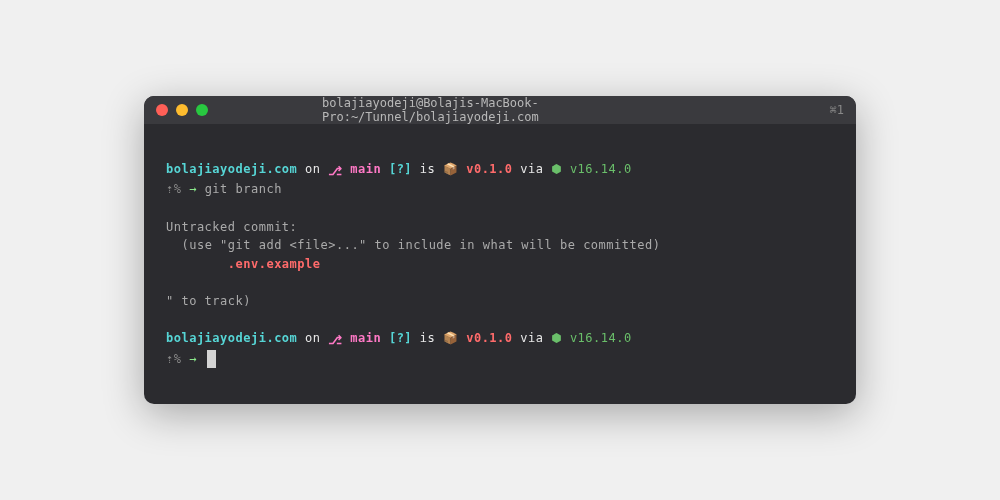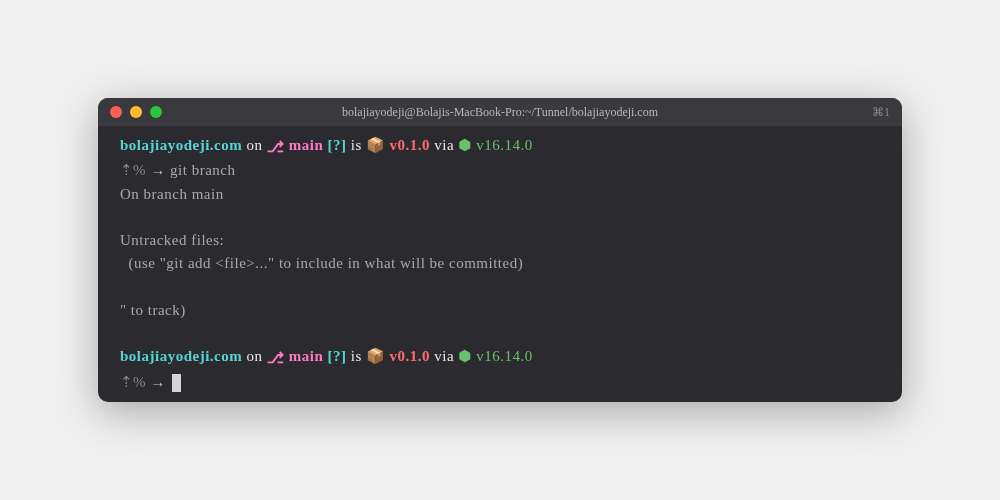--- a/index.html
+++ b/index.html
@@ -10,26 +10,25 @@
     body {
       background: #f0f0f0;
       display: flex;
       align-items: center;
       justify-content: center;
       width: 1000px;
       height: 500px;
       font-family: 'SF Mono', 'Menlo', 'Monaco', 'Consolas', monospace;
     }
     .terminal-window {
-      width: 804px;
+      width: 712px;
       background: #2b2b2f;
       border-radius: 10px;
       overflow: hidden;
       box-shadow: 0 10px 40px rgba(0,0,0,0.3);
-      font-family: Liberation Serif, serif;
     }
     .titlebar {
       background: #3a3a3e;
       height: 28px;
       display: flex;
       align-items: center;
       padding: 0 12px;
       position: relative;
     }
     .traffic-lights {
@@ -51,22 +50,22 @@
       color: #b8b8b8;
       font-size: 12px;
       font-weight: 500;
     }
     .window-shortcut {
       margin-left: auto;
       color: #888;
       font-size: 12px;
     }
     .terminal-body {
-      padding: 8px 22px;
-      font-size: 15px;
+      padding: 36px 22px;
+      font-size: 12px;
       line-height: 1.55;
       letter-spacing: 0.5px;
       color: #d4d4d4;
     }
     .line {
       white-space: pre-wrap;
       word-break: break-all;
     }
     .blank-line {
       height: 1.55em;
@@ -112,24 +111,24 @@
     <div class="window-title">bolajiayodeji@Bolajis-MacBook-Pro:~/Tunnel/bolajiayodeji.com</div>
     <div class="window-shortcut">⌘1</div>
   </div>
 
   <div class="terminal-body">
 
     <div class="line"><span class="cyan">bolajiayodeji.com</span><span class="white"> on </span><span class="pink branch-icon">⎇</span><span class="pink"> main </span><span class="cyan">[?]</span><span class="white"> is </span><span class="pkg-icon">📦</span><span class="red-txt"> v0.1.0</span><span class="white"> via </span><span class="hex-icon">⬢</span><span class="green-txt"> v16.14.0</span></div>
 
     <div class="line"><span class="gray">⇡%</span><span class="arrow"> → </span><span class="dim">git branch</span></div>
 
-    <div class="line dim">On branch main</div>
     <div class="blank-line"></div>
-    <div class="line dim">Untracked files:</div>
+    <div class="line dim">Untracked commit:</div>
     <div class="line dim">  (use "git add &lt;file&gt;..." to include in what will be committed)</div>
+    <div class="line red-txt">        .env.example</div>
     <div class="blank-line"></div>
     <div class="line dim">" to track)</div>
     <div class="blank-line"></div>
 
     <div class="line"><span class="cyan">bolajiayodeji.com</span><span class="white"> on </span><span class="pink branch-icon">⎇</span><span class="pink"> main </span><span class="cyan">[?]</span><span class="white"> is </span><span class="pkg-icon">📦</span><span class="red-txt"> v0.1.0</span><span class="white"> via </span><span class="hex-icon">⬢</span><span class="green-txt"> v16.14.0</span></div>
     <div class="line"><span class="gray">⇡%</span><span class="arrow"> → </span><span class="cursor"></span></div>
   </div>
 </div>
 
 </body></html>

